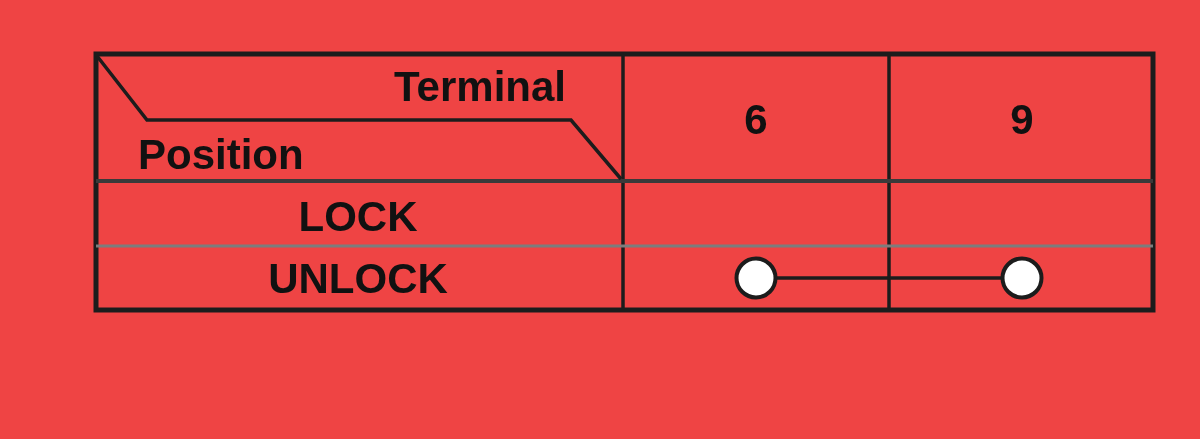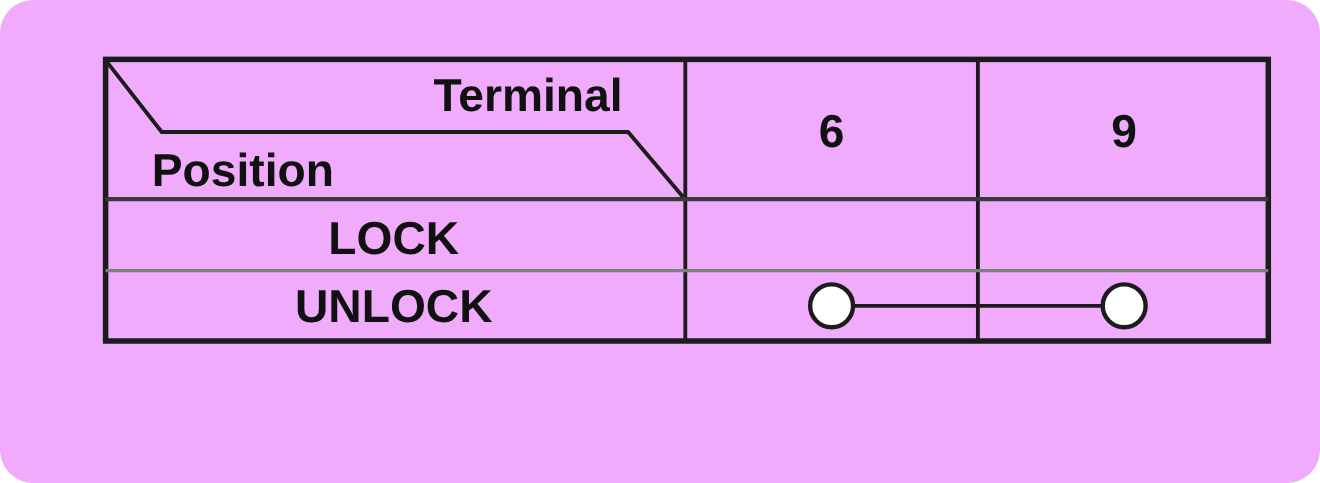--- a/index.html
+++ b/index.html
@@ -1,23 +1,22 @@
 <!DOCTYPE html>
 <html><head>
 <meta charset="utf-8">
 <style>
   html, body { margin: 0; padding: 0; background: #ffffff; }
   .canvas {
     position: relative;
     width: 1200px;
     height: 439px;
-    background: #f0abfc;
+    background: #ef4444;
     overflow: hidden;
     font-family: "Liberation Sans", sans-serif;
-    border-radius: 30px;
   }
   svg { display: block; }
   .tbl-text {
     font-family: "Liberation Sans", sans-serif;
     font-weight: bold;
     font-size: 42px;
   }
   .outer-border { fill: none; stroke-width: 5; }
   .col-divider { stroke-width: 3.5; }
   .row-divider-dark { stroke-width: 4; }

